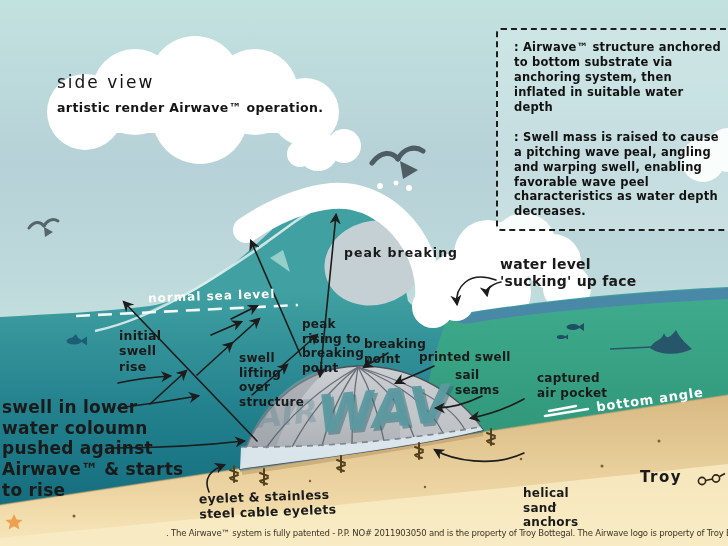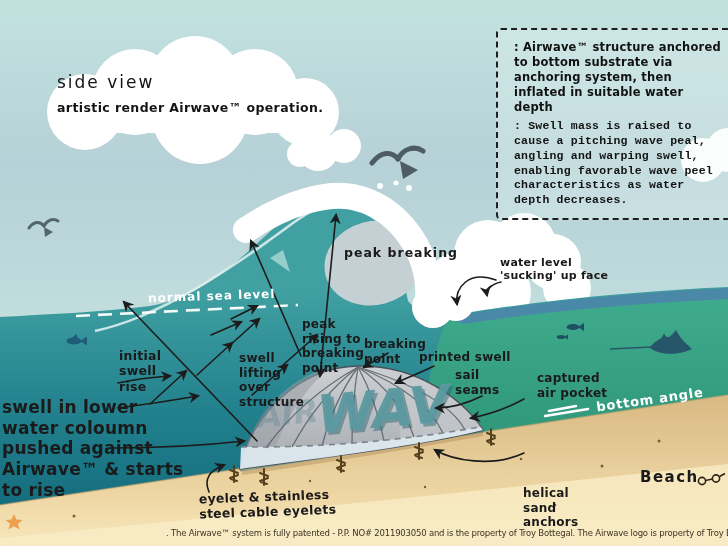--- a/index.html
+++ b/index.html
@@ -17,21 +17,21 @@
   .cloud-title{position:absolute;left:57px;top:72px;color:#141414;}
   .cloud-title .t1{font-size:17px;font-weight:400;letter-spacing:2px;}
   .cloud-title .t2{font-size:12.5px;font-weight:700;letter-spacing:.4px;margin-top:8px;}
   .note{
     position:absolute;left:496px;top:28px;width:248px;box-sizing:border-box;
     border:2px dashed #1e1e1e;border-radius:5px;padding:10px 16px;
     background:rgba(236,250,246,.30);
     font-size:11.5px;font-weight:700;line-height:1.3;color:#121212;letter-spacing:.2px;
   }
   .note p{margin:0;}
-  .note p + p{margin-top:4px;font-family:Liberation Mono, monospace;}
+  .note p + p{margin-top:15px;}
   .footer{
     position:absolute;left:166px;top:528px;width:562px;
     font-size:8.5px;letter-spacing:-.2px;color:#3c3424;white-space:nowrap;overflow:hidden;
   }
   .rot-m2{transform:rotate(-2deg);}
   .rot-m8{transform:rotate(-8deg);}
   .ls1{letter-spacing:1px;}
 </style>
 </head>
 <body>
@@ -249,26 +249,26 @@
   <div class="t2">artistic render Airwave™ operation.</div>
 </div>
 
 <div class="note">
   <p>: Airwave™ structure anchored to bottom substrate via anchoring system, then inflated in suitable water depth</p>
   <p>: Swell mass is raised to cause a pitching wave peal, angling and warping swell, enabling favorable wave peel characteristics as water depth decreases.</p>
 </div>
 
 <div class="lbl ls1" style="left:344px;top:245px;font-size:12.5px;">peak breaking</div>
 
-<div class="lbl" style="left:500px;top:256px;font-size:11px;">water level
+<div class="lbl" style="left:500px;top:256px;font-size:14px;">water level
 'sucking' up face</div>
 
 <div class="lbl white rot-m2" style="left:148px;top:289px;font-size:12px;letter-spacing:1px;">normal sea level</div>
 
-<div class="lbl" style="left:119px;top:348px;font-size:12.5px;">initial
+<div class="lbl" style="left:119px;top:328px;font-size:12.5px;">initial
 swell
 rise</div>
 
 <div class="lbl" style="left:239px;top:351px;">swell
 lifting
 over
 structure</div>
 
 <div class="lbl" style="left:302px;top:317px;">peak
 rising to
@@ -285,21 +285,21 @@
 
 <div class="lbl" style="left:537px;top:371px;">captured
 air pocket</div>
 
 <div class="lbl white rot-m8" style="left:596px;top:392px;font-size:13px;letter-spacing:.8px;">bottom angle</div>
 
 <div class="lbl" style="left:523px;top:440px;margin-top:46px;">helical
 sand
 anchors</div>
 
-<div class="lbl" style="left:640px;top:468px;font-size:15px;letter-spacing:1.5px;">Beach</div>
+<div class="lbl" style="left:640px;top:468px;font-size:15px;letter-spacing:1.5px;">Troy</div>
 
 <div class="lbl" style="left:2px;top:397px;font-size:17px;">swell in lower
 water coloumn
 pushed against
 Airwave™ &amp; starts
 to rise</div>
 
 <div class="lbl rot-m2" style="left:199px;top:489px;font-size:12.5px;">eyelet &amp; stainless
 steel cable eyelets</div>
 

